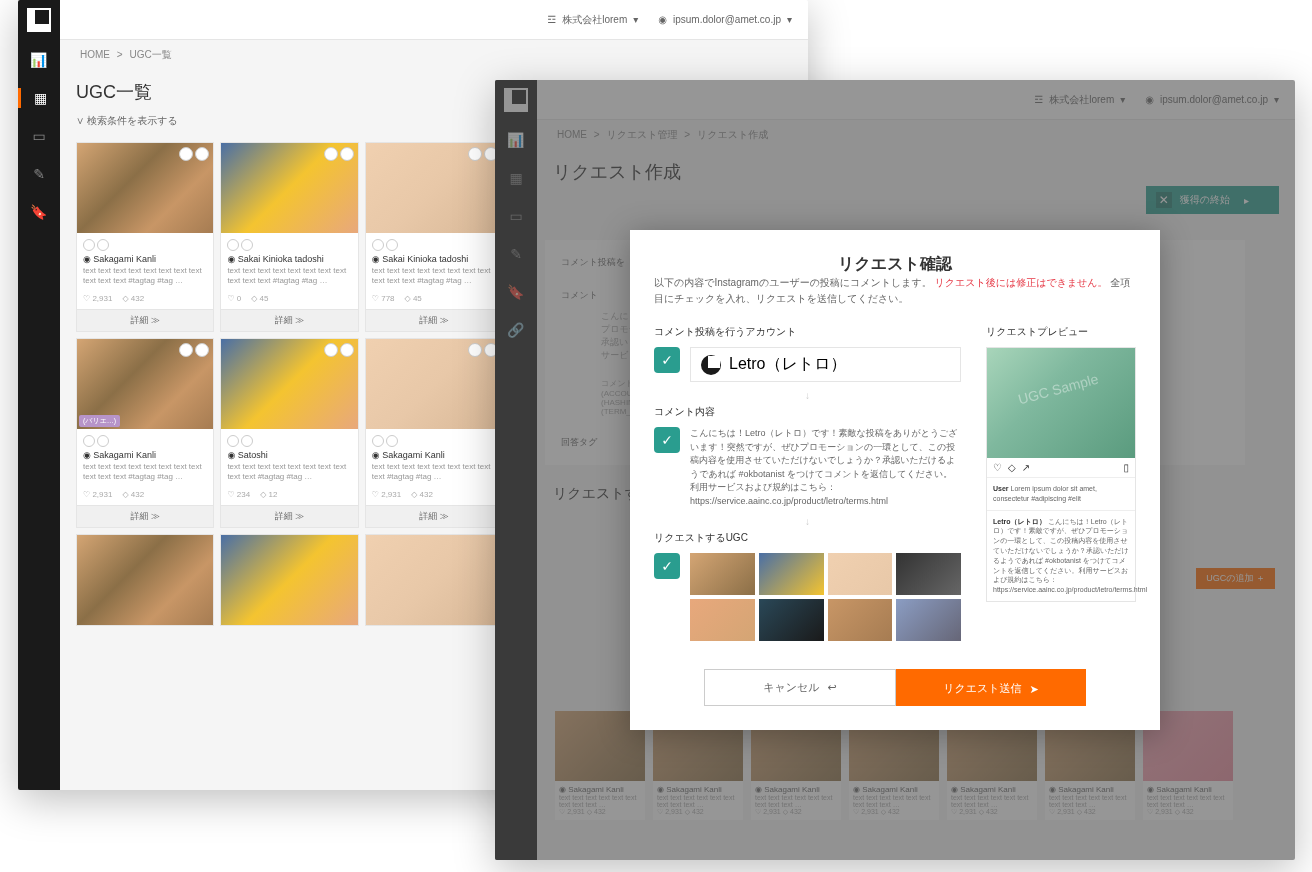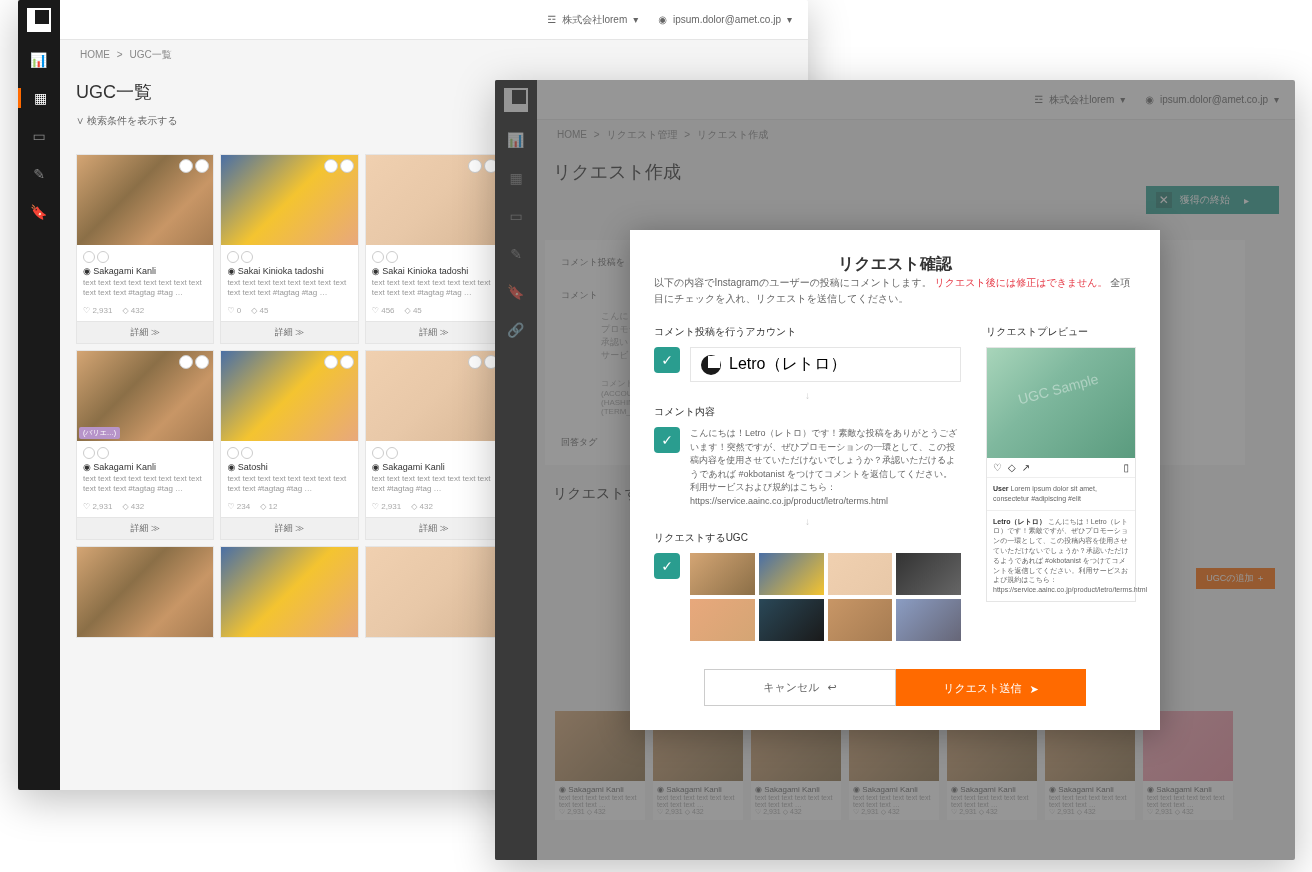--- a/index.html
+++ b/index.html
@@ -11,21 +11,21 @@
 .sidebar .logo{width:24px;height:24px;background:#fff;position:relative}
 .sidebar .logo::after{content:"";position:absolute;right:2px;top:2px;width:14px;height:14px;background:#1a1a1a}
 .sidebar .nav-i{width:20px;height:20px;display:flex;align-items:center;justify-content:center;color:#888;font-size:14px;cursor:pointer}
 .sidebar .nav-i.active{color:#fff;border-left:3px solid #ff6a00;width:42px;justify-content:center}
 .topbar{height:40px;background:#fff;border-bottom:1px solid #e5e5e5;display:flex;align-items:center;justify-content:flex-end;padding:0 16px;font-size:10px;color:#666;gap:20px;margin-left:42px}
 .topbar .dd{display:flex;align-items:center;gap:6px}
 .crumb{margin-left:42px;padding:8px 16px;font-size:10px;color:#888;background:#f5f5f5}
 .crumb span{margin:0 4px}
 .main{margin-left:42px;padding:10px 16px 16px}
 .pgtitle{font-size:18px;font-weight:500;color:#333;margin-bottom:10px}
-.expander{font-size:10px;color:#666;margin-bottom:26px;cursor:pointer}
+.expander{font-size:10px;color:#666;margin-bottom:14px;cursor:pointer}
 .filters{display:flex;gap:8px;margin-bottom:14px}
 .filter-btn{border:1px solid #ccc;background:#fff;padding:4px 10px;font-size:10px;color:#666;border-radius:2px;cursor:pointer}
 .grid{display:grid;grid-template-columns:repeat(5,1fr);gap:6px}
 .card{background:#fff;border:1px solid #e5e5e5;font-size:9px;color:#666;position:relative}
 .card-img{height:90px;background:linear-gradient(135deg,#d4a574 0%, #8b6f47 40%, #c89666 70%, #a67c52 100%);position:relative}
 .card-img.v2{background:linear-gradient(135deg,#4a6fa5 0%,#f4c430 50%,#e8a87c 100%)}
 .card-img.v3{background:linear-gradient(135deg,#f0d0b0 0%,#e8c8a8 50%,#d8b898 100%)}
 .card-img.v4{background:linear-gradient(135deg,#7a1f2b 0%,#5a1520 50%,#3a0d15 100%)}
 .card-badges{position:absolute;top:4px;right:4px;display:flex;gap:2px}
 .bdg{width:14px;height:14px;border-radius:50%;background:#fff;border:1px solid #ccc}
@@ -169,21 +169,21 @@
   <div class="card-foot">
     <div class="head">
               <span class="star">
                 <span></span>
                 <span></span>
               </span>
             </div>
     <div class="uname">◉ Sakai Kinioka tadoshi</div>
     <div class="utext">text text text text text text text text text text text #tagtag #tag …</div>
     <div class="stats">
-              <span>♡ 456</span>
+              <span>♡ 778</span>
               <span>◇ 45</span>
             </div>
   </div>
   <div class="detail-btn">詳細 ≫</div>
         </div>
         <div class="card">
           <div class="card-img v4">
 
     <div class="card-badges">
               <span class="bdg"></span>

